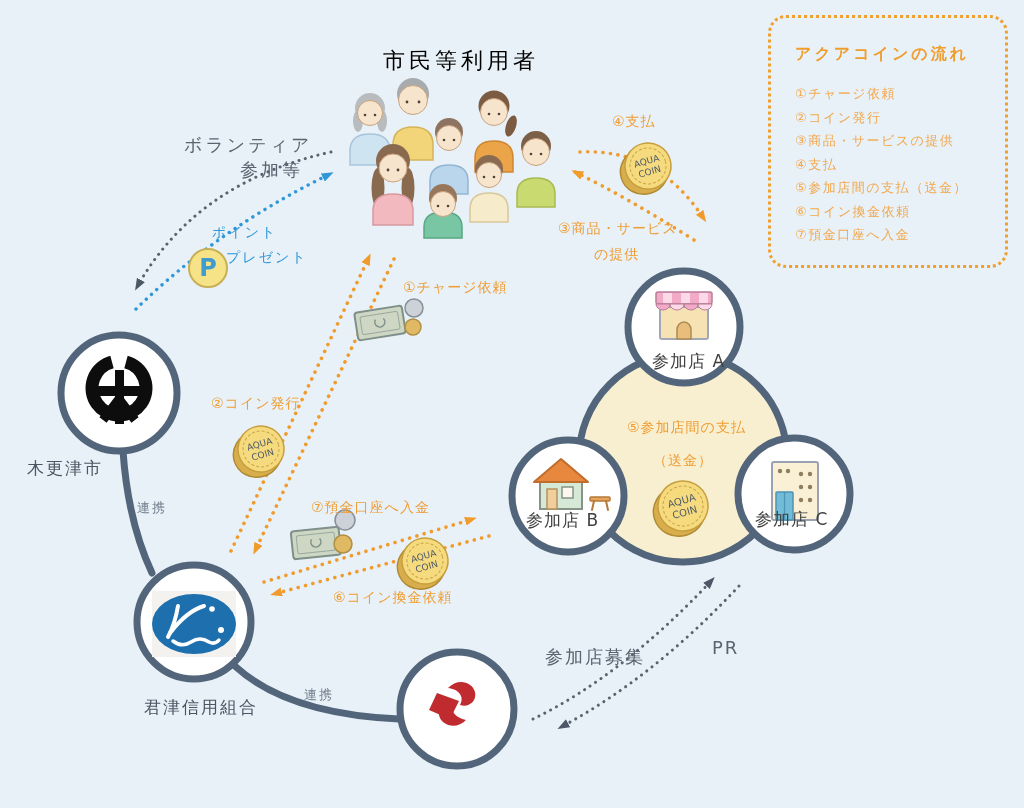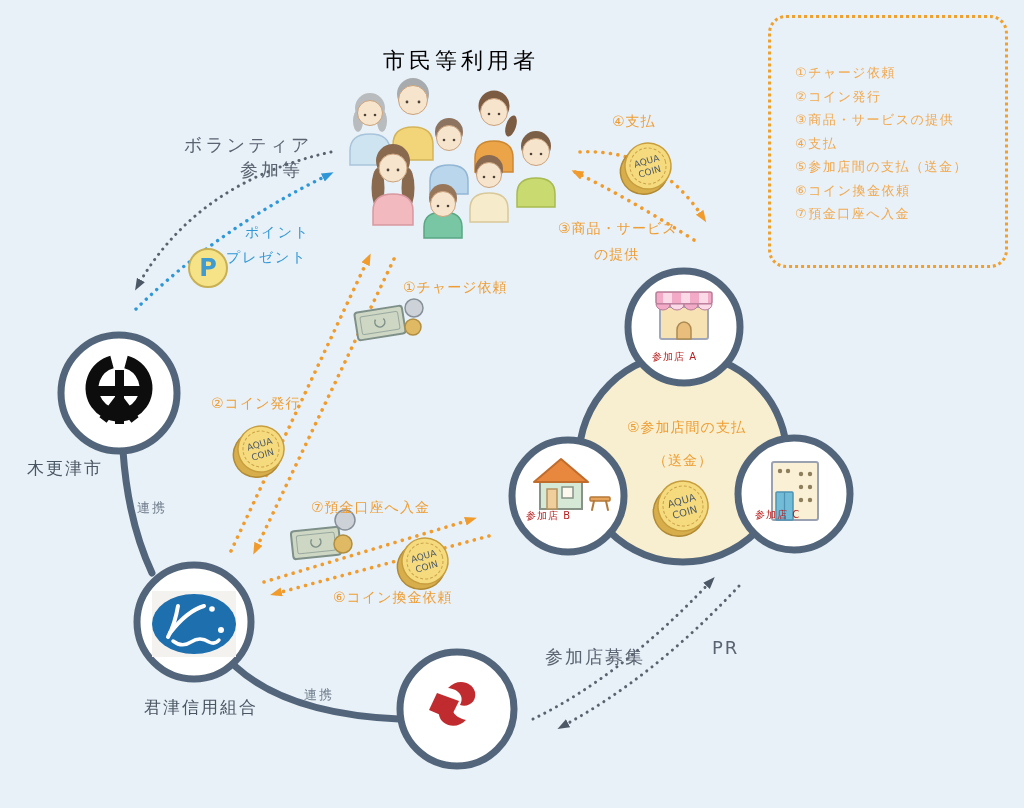--- a/index.html
+++ b/index.html
@@ -6,21 +6,21 @@
   .stage{
     position:relative;width:1024px;height:808px;overflow:hidden;
     background:#e8f1f8;font-family:"DejaVu Sans",sans-serif;
   }
   .stage svg.art{position:absolute;left:0;top:0;}
   .lbl{position:absolute;white-space:nowrap;font-family:"DejaVu Sans",sans-serif;}
   .o{color:#ef9d33;font-size:14px;letter-spacing:1px;}
   .g{color:#5a6470;font-size:18px;letter-spacing:3px;}
   .b{color:#2f97d7;font-size:14px;letter-spacing:2px;}
   .node{color:#4a5662;font-size:17px;letter-spacing:2px;}
-  .store{color:#b91c1c;font-size:10px;letter-spacing:1px;}
+  .store{color:#404040;font-size:17px;letter-spacing:1px;}
   .renkei{color:#6e7b89;font-size:13px;letter-spacing:2px;}
   .title{color:#000000;font-size:22px;letter-spacing:4px;}
   .legend{
     position:absolute;left:768px;top:15px;width:240px;height:253px;
     box-sizing:border-box;border:3px dotted #f0a02f;border-radius:18px;
     padding:26px 10px 0 24px;background:transparent;
   }
   .legend .legend-title{color:#f09d2c;font-size:16px;font-weight:bold;letter-spacing:3px;}
   .legend ul{list-style:none;margin:17px 0 0 0;padding:0;}
   .legend li{color:#f2a84d;font-size:13px;line-height:23.5px;letter-spacing:1.5px;}
@@ -278,21 +278,21 @@
       <text y="-2" text-anchor="middle" font-size="9" fill="#4e5a68" font-family="DejaVu Sans, sans-serif">AQUA</text>
       <text y="9" text-anchor="middle" font-size="9" fill="#4e5a68" font-family="DejaVu Sans, sans-serif">COIN</text>
     </g>
   </svg>
 
   <div class="lbl title" style="left:383px;top:46px;">市民等利用者</div>
 
   <div class="lbl g" style="left:184px;top:133px;">ボランティア</div>
   <div class="lbl g" style="left:209px;top:158px;margin-left:31px;">参加等</div>
 
-  <div class="lbl b" style="left:245px;top:224px;">ポイント</div>
+  <div class="lbl b" style="left:212px;top:224px;">ポイント</div>
   <div class="lbl b" style="left:226px;top:249px;">プレゼント</div>
 
   <div class="lbl o" style="left:403px;top:279px;">①チャージ依頼</div>
   <div class="lbl o" style="left:211px;top:395px;">②コイン発行</div>
   <div class="lbl o" style="left:612px;top:113px;">④支払</div>
   <div class="lbl o" style="left:558px;top:220px;">③商品・サービス</div>
   <div class="lbl o" style="left:594px;top:246px;">の提供</div>
   <div class="lbl o" style="left:627px;top:419px;">⑤参加店間の支払</div>
   <div class="lbl o" style="left:653px;top:452px;">（送金）</div>
   <div class="lbl o" style="left:311px;top:499px;">⑦預金口座へ入金</div>
@@ -305,20 +305,21 @@
   <div class="lbl renkei" style="left:304px;top:686px;">連携</div>
 
   <div class="lbl node" style="left:27px;top:457px;">木更津市</div>
   <div class="lbl node" style="left:144px;top:696px;">君津信用組合</div>
 
   <div class="lbl store" style="left:652px;top:350px;">参加店 A</div>
   <div class="lbl store" style="left:526px;top:509px;">参加店 B</div>
   <div class="lbl store" style="left:755px;top:508px;">参加店 C</div>
 
   <div class="legend">
+    <div class="legend-title">アクアコインの流れ</div>
     <ul>
       <li>①チャージ依頼</li>
       <li>②コイン発行</li>
       <li>③商品・サービスの提供</li>
       <li>④支払</li>
       <li>⑤参加店間の支払（送金）</li>
       <li>⑥コイン換金依頼</li>
       <li>⑦預金口座へ入金</li>
     </ul>
   </div>

